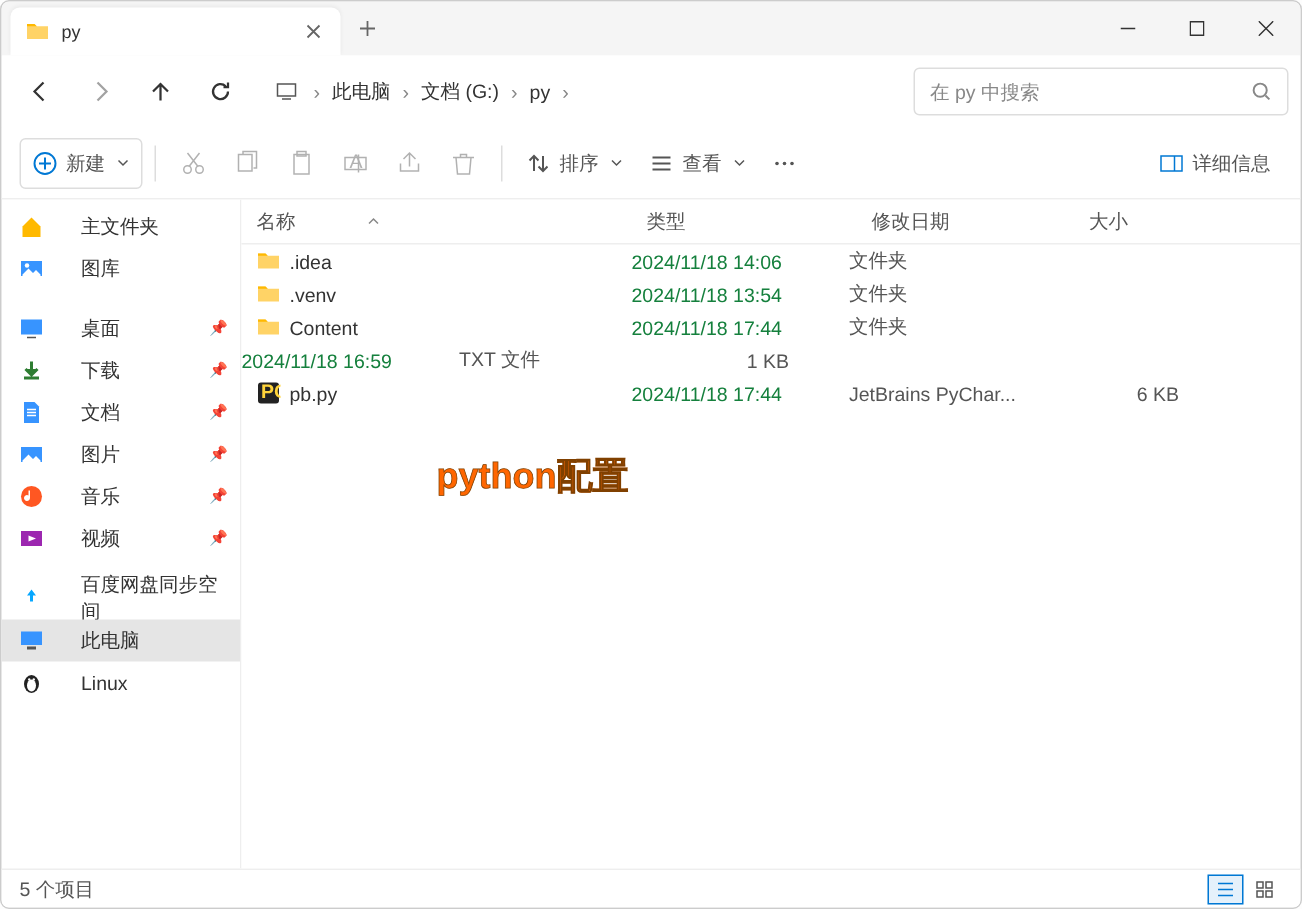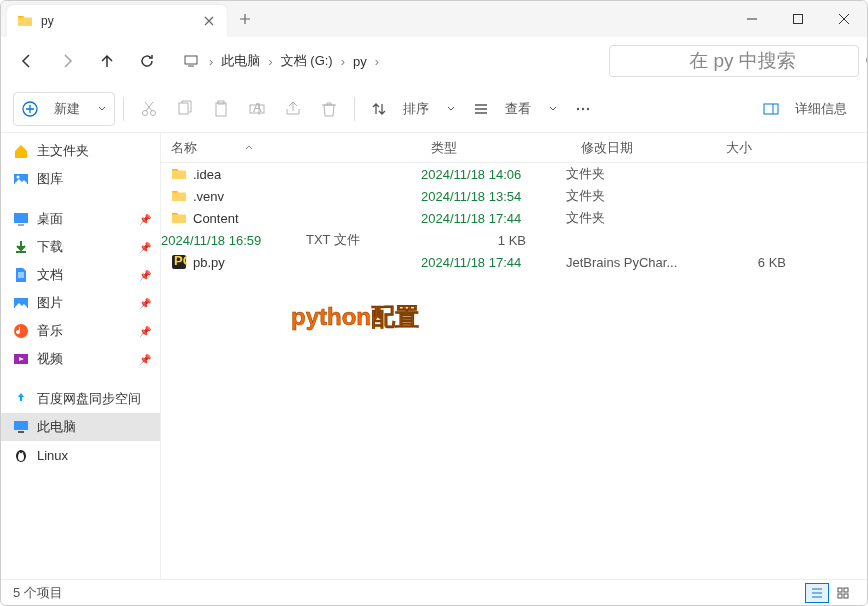--- a/index.html
+++ b/index.html
@@ -15,38 +15,38 @@
 .wincontrols { margin-left: auto; display: flex; }
 .wincontrols div { width: 46px; height: 36px; display: flex; align-items: center; justify-content: center; cursor: pointer; }
 
 
 .navbar { height: 48px; display: flex; align-items: center; padding: 0 8px; background: #fff; gap: 4px; }
 .navbtn { width: 36px; height: 36px; display: flex; align-items: center; justify-content: center; border-radius: 4px; cursor: pointer; color: #555; }
 .breadcrumbs { flex: 1; display: flex; align-items: center; height: 32px; margin: 0 8px; }
 .crumb { padding: 0 4px; color: #333; cursor: pointer; }
 .chev { color: #888; padding: 0 4px; }
 .searchbox { width: 250px; height: 32px; border: 1px solid #ddd; border-radius: 4px; display: flex; align-items: center; padding: 0 10px; color: #888; }
-.searchbox input { border: none; outline: none; flex: 1; font-size: 19px; color: #333; background: transparent; text-align: center; }
+.searchbox input { border: none; outline: none; flex: 1; font-size: 13px; color: #333; background: transparent; }
 input::placeholder { color: #888; }
 .searchbox svg { flex-shrink: 0; }
 
 
 .toolbar { height: 48px; display: flex; align-items: center; padding: 0 12px; background: #fff; border-bottom: 1px solid #eee; gap: 2px; }
-.tbtn { display: flex; align-items: center; height: 34px; padding: 0 8px; border-radius: 4px; cursor: pointer; color: #555; gap: 16px; }
+.tbtn { display: flex; align-items: center; height: 34px; padding: 0 8px; border-radius: 4px; cursor: pointer; color: #555; gap: 6px; }
 .tbtn.primary { border: 1px solid #ddd; }
 .tbtn svg { flex-shrink: 0; }
 .tbtn .caret { margin-left: 2px; }
 .sep { width: 1px; height: 24px; background: #ddd; margin: 0 6px; }
 .tspacer { flex: 1; }
 .disabled { opacity: 0.45; }
 
 
 .body { flex: 1; display: flex; overflow: hidden; }
 .sidebar { width: 160px; background: #fff; border-right: 1px solid #eee; padding: 4px 0; overflow-y: auto; }
-.sb-item { display: flex; align-items: center; height: 28px; padding: 0 12px; cursor: pointer; gap: 8px; color: #333; position: relative; }
+.sb-item { display: flex; align-items: center; height: 28px; padding: 0 12px; cursor: pointer; gap: 25px; color: #333; position: relative; }
 .sb-item .pin { position: absolute; right: 8px; color: #999; font-size: 10px; }
 .sb-item.selected { background: #e5e5e5; }
 .sb-sep { height: 12px; }
 .sb-icon { width: 16px; height: 16px; flex-shrink: 0; }
 
 .main { flex: 1; display: flex; flex-direction: column; background: #fff; position: relative; }
 .colheaders { display: flex; height: 30px; align-items: center; border-bottom: 1px solid #eee; color: #555; font-size: 12px; }
 .ch { padding: 0 10px; cursor: pointer; }
 .ch-name { width: 260px; display:flex; align-items:center; gap:48px;}
 .ch-date { width: 145px; }

